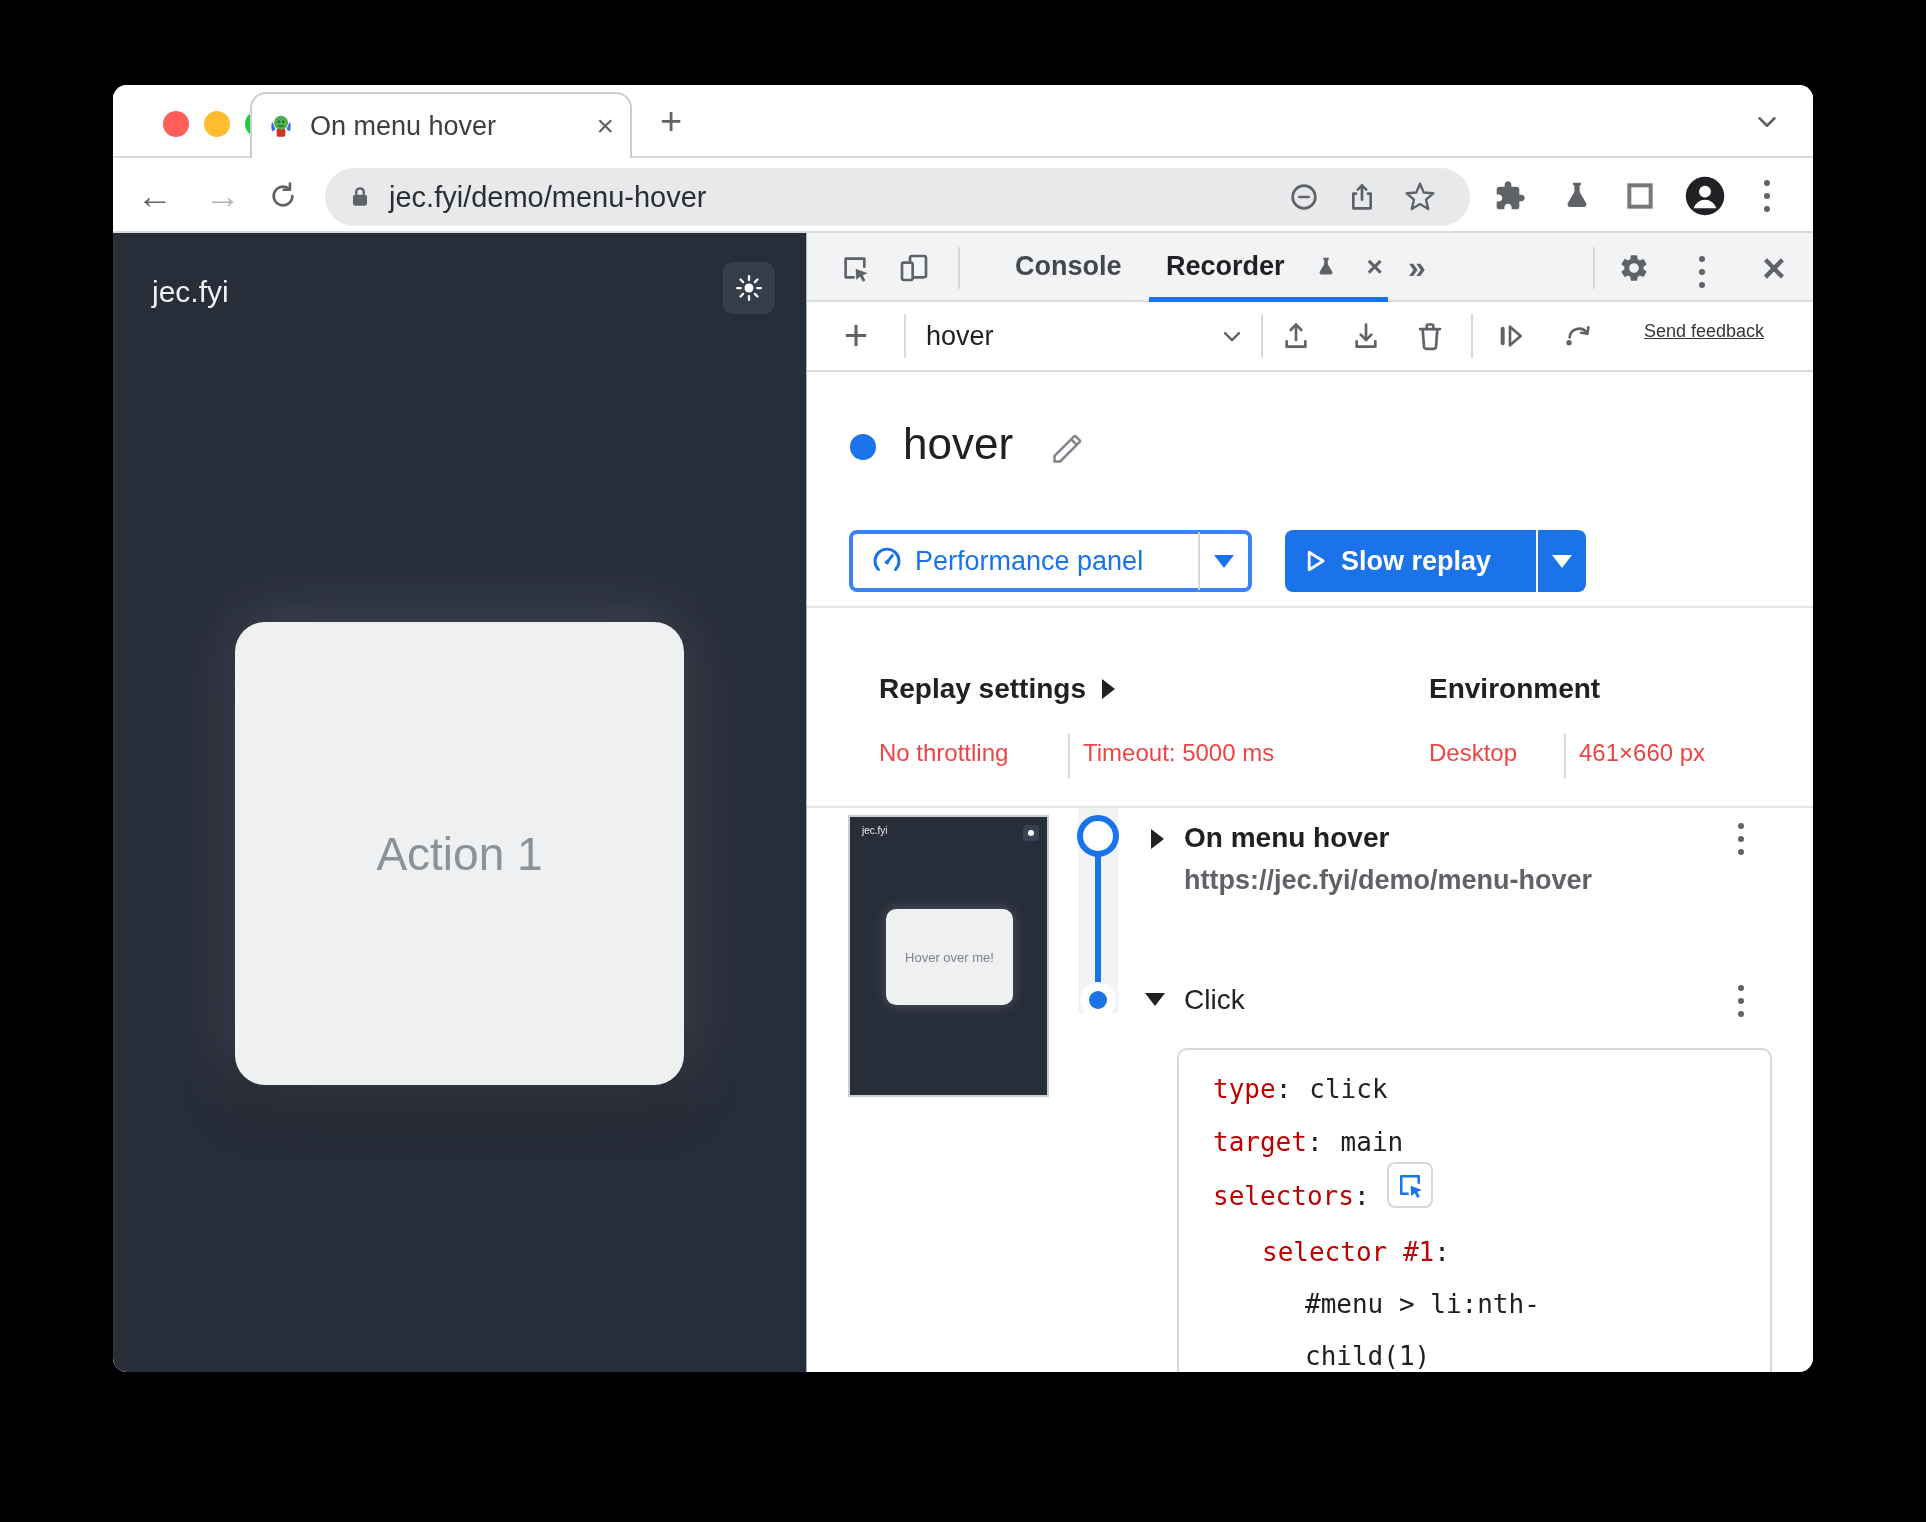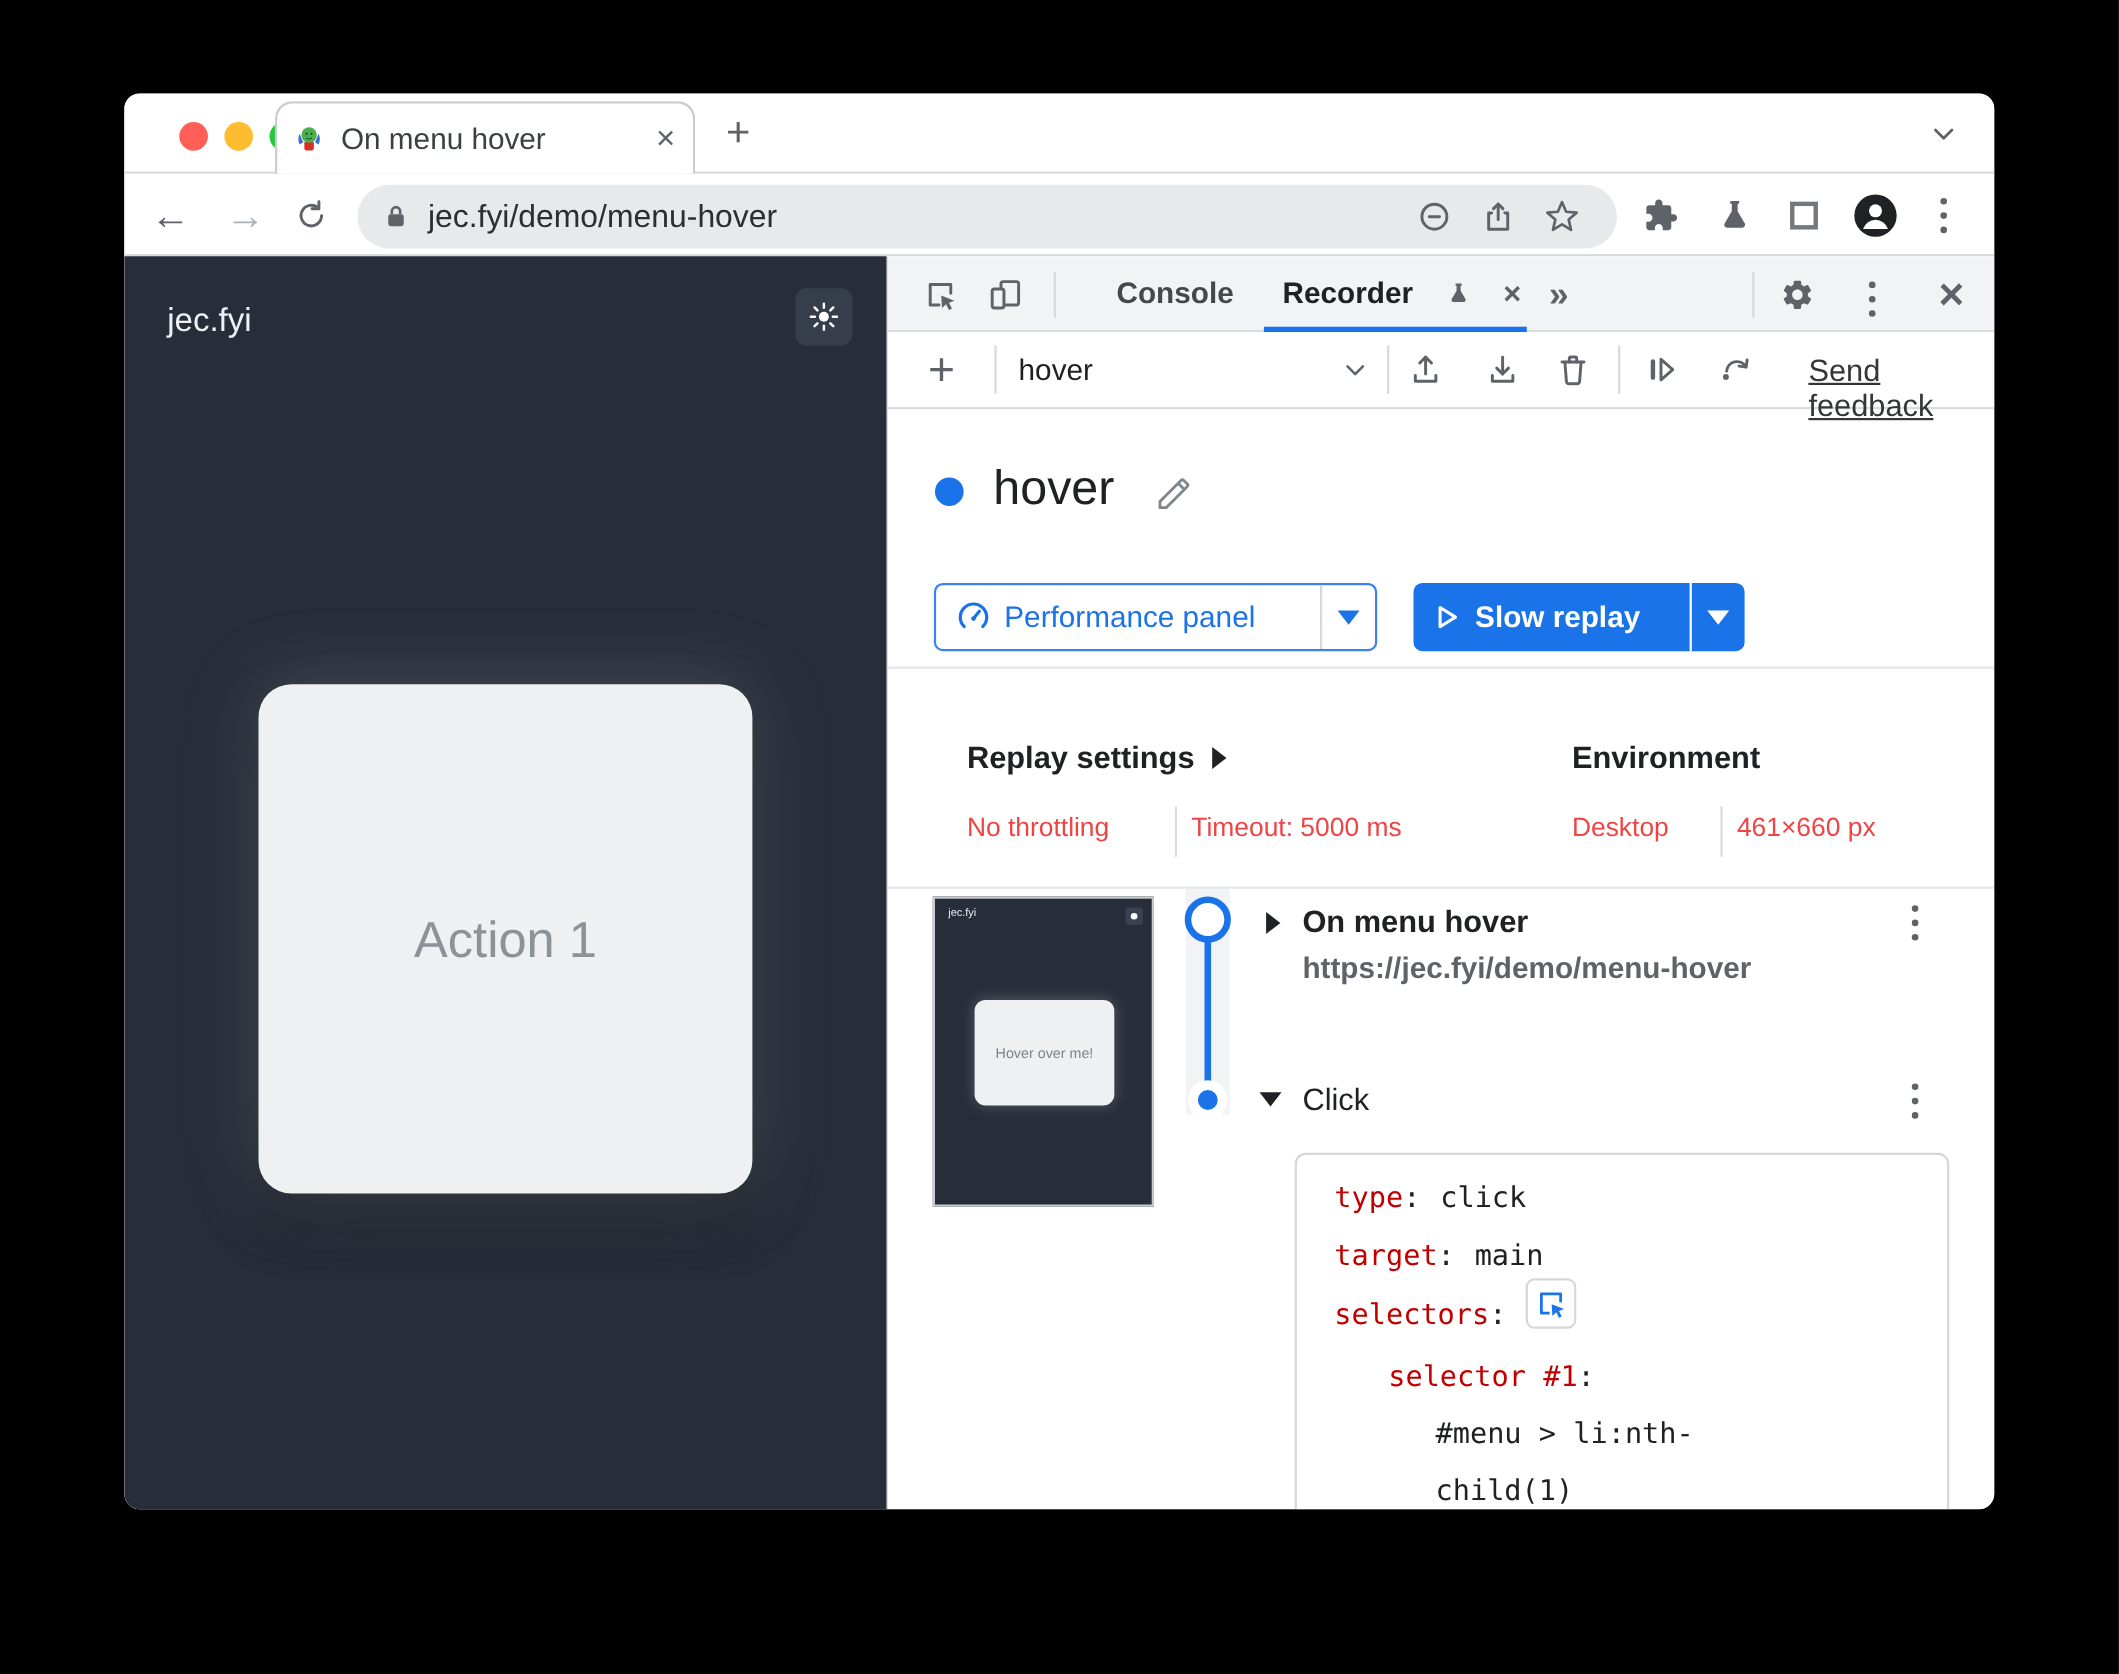--- a/index.html
+++ b/index.html
@@ -33,26 +33,26 @@
       box-shadow:0 0 70px rgba(205,215,225,.22),0 24px 50px rgba(0,0,0,.35);}
   #actioncard span{font-size:46px;color:#8d9298;}
   
   #dt-tabbar{left:0;top:0;width:100%;height:69px;background:#f1f3f4;border-bottom:2px solid #dadce0;box-sizing:border-box;font-weight:bold;}
   .dt-tab-label{font-size:27px;color:#44484c;}
   #recorder-underline{left:342px;top:64px;width:239px;height:5px;background:#1a73e8;}
   .vdiv{width:2px;background:#d7dadd;}
   .xglyph{font-size:34px;color:#5f6368;line-height:1;}
   
   #dt-toolbar{left:0;top:69px;width:100%;height:70px;background:#fff;border-bottom:2px solid #dadce0;box-sizing:border-box;}
-  #send-feedback{font-size:28px;color:#35363a;text-decoration:underline;}
+  #send-feedback{font-size:18px;color:#35363a;text-decoration:underline;}
   
   #rec-dot{left:43px;top:201px;width:26px;height:26px;border-radius:50%;background:#1a73e8;}
   #rec-title{left:96px;top:186px;font-size:44px;color:#202124;}
   .btnrow{top:297px;height:62px;border-radius:8px;display:flex;align-items:center;box-sizing:border-box;}
-  #perf-btn{left:42px;width:403px;border:2px solid #3b82f6;background:#fff;}
+  #perf-btn{left:42px;width:403px;border:4px solid #3b82f6;background:#fff;}
   #perf-btn .lbl{font-size:27px;color:#1a73e8;margin-left:12px;}
   #slow-btn{left:478px;width:301px;background:#1a73e8;}
   #slow-btn .lbl{font-size:27px;font-weight:bold;color:#fff;margin-left:12px;}
   .caret-blue{width:0;height:0;border-left:10px solid transparent;border-right:10px solid transparent;border-top:13px solid #1a73e8;}
   .caret-white{width:0;height:0;border-left:10px solid transparent;border-right:10px solid transparent;border-top:13px solid #fff;}
   .hdiv{left:0;width:100%;height:2px;background:#e4e6e8;}
   .setting-h{font-size:28px;font-weight:bold;color:#202124;}
   .setting-v{font-size:24px;color:#ef4444;}
   .tri-right{width:0;height:0;border-top:10px solid transparent;border-bottom:10px solid transparent;border-left:13px solid #202124;}
   .tri-down{width:0;height:0;border-left:10px solid transparent;border-right:10px solid transparent;border-top:13px solid #202124;}

